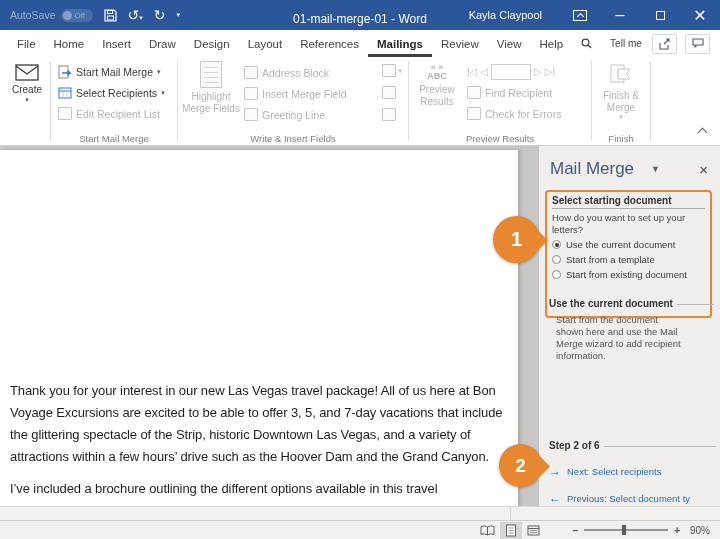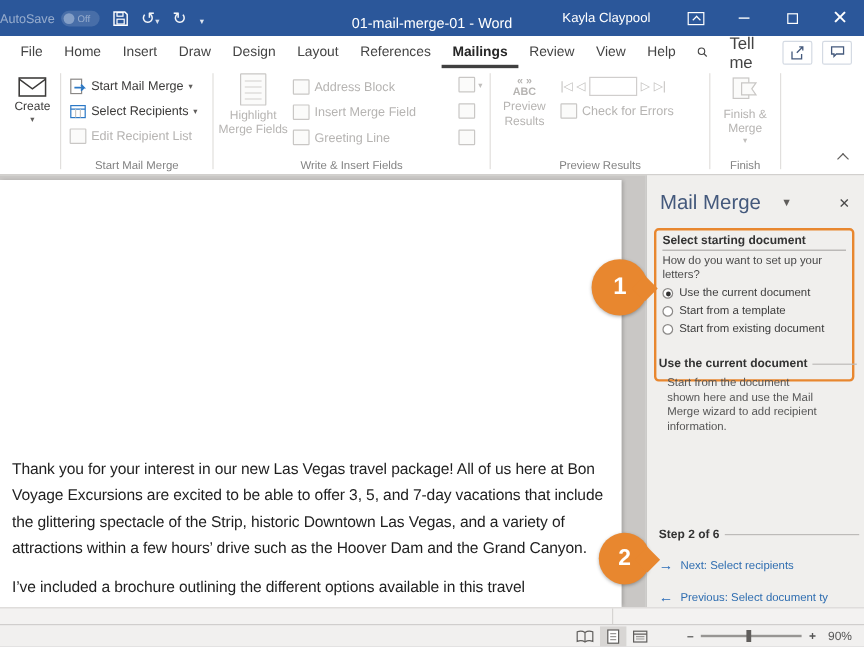--- a/index.html
+++ b/index.html
@@ -4,21 +4,21 @@
 <style>
   * { margin:0; padding:0; box-sizing:border-box; }
   html,body { background:#999; }
   body { font-family:"Liberation Sans", sans-serif; }
   .app { position:relative; width:720px; height:539px; background:#fff; overflow:hidden;
          font-family:"Liberation Sans", sans-serif; }
 
   
   .titlebar { position:absolute; left:0; top:0; width:720px; height:30px; background:#2b579a;
               display:flex; align-items:center; color:#fff; }
-  .tb-left { display:flex; align-items:flex-end; gap:11px; }
+  .tb-left { display:flex; align-items:center; gap:11px; padding-left:10px; }
   .autosave { display:flex; align-items:center; gap:5px; opacity:.5; }
   .autosave-label { font-size:10.5px; }
   .pill { width:32px; height:13px; border-radius:7px; background:rgba(255,255,255,.28);
           display:flex; align-items:center; padding:0 2px; gap:3px; }
   .pill .knob { width:9px; height:9px; border-radius:50%; background:#dce7f5; }
   .pill .pill-txt { font-size:8px; color:#fff; }
   .tb-ico { font-size:14px; line-height:1; color:#fff; opacity:.95; cursor:default; }
   .tb-caret { font-size:7px; opacity:.85; }
   .tb-title { position:absolute; left:0; right:0; top:0; height:38px; display:flex;
               align-items:center; justify-content:center; font-size:12px; pointer-events:none; }
@@ -28,21 +28,21 @@
   .ribbon-display-ico { width:14px; height:11px; border:1px solid #fff; position:relative; }
   .ribbon-display-ico:after { content:""; position:absolute; left:4px; top:3px; width:4px; height:4px;
       border-left:1px solid #fff; border-top:1px solid #fff; transform:rotate(45deg); }
   .maxi { width:9px; height:9px; border:1px solid #fff; }
 
   
   .tabrow { position:absolute; left:0; top:30px; width:720px; height:27px; background:#fff;
             display:flex; align-items:stretch; padding-left:8px; }
   .tab { display:flex; align-items:center; padding:0 9px; font-size:11.5px; color:#444; }
   .tab.active { color:#262626; font-weight:700; border-bottom:3px solid #404040; padding-top:3px; }
-  .tellme { display:flex; align-items:center; gap:18px; padding:0 9px; font-size:14px; color:#444; }
+  .tellme { display:flex; align-items:center; gap:18px; padding:0 9px; font-size:10px; color:#444; }
   .tab-icons { margin-left:auto; display:flex; align-items:center; gap:8px; padding-right:10px; }
   .iconbtn { width:25px; height:20px; border:1px solid #d4dae3; border-radius:2px;
              display:flex; align-items:center; justify-content:center; color:#44597c; }
 
   
   .ribbon { position:absolute; left:0; top:57px; width:720px; height:89px; background:#fff;
             border-bottom:1px solid #d2d0ce; display:flex; align-items:stretch; padding-left:4px; }
   .rsep { width:1px; background:#e1dfdd; margin:4px 0; }
   .rgroup { position:relative; padding:4px 4px 14px; }
   .glabel { position:absolute; bottom:1px; left:0; right:0; text-align:center; font-size:9.5px; color:#828282; }
@@ -286,20 +286,24 @@
       <div class="stack">
         <div class="rrow" style="gap:3px;">
           <span class="navsym">|◁</span>
           <span class="navsym">◁</span>
           <input class="recbox" readonly="" value="" style="">
           <span class="navsym">▷</span>
           <span class="navsym">▷|</span>
         </div>
         <div class="rrow dis">
           <span class="gicon"></span>
+          <span>Find Recipient</span>
+        </div>
+        <div class="rrow dis">
+          <span class="gicon"></span>
           <span>Check for Errors</span>
         </div>
       </div>
       <div class="glabel">Preview Results</div>
     </div>
     <div class="rsep"></div>
 
     <div class="rgroup" style="width:58px;">
       <div class="bigbtn dis">
         <svg width="26" height="26" viewBox="0 0 26 26">

